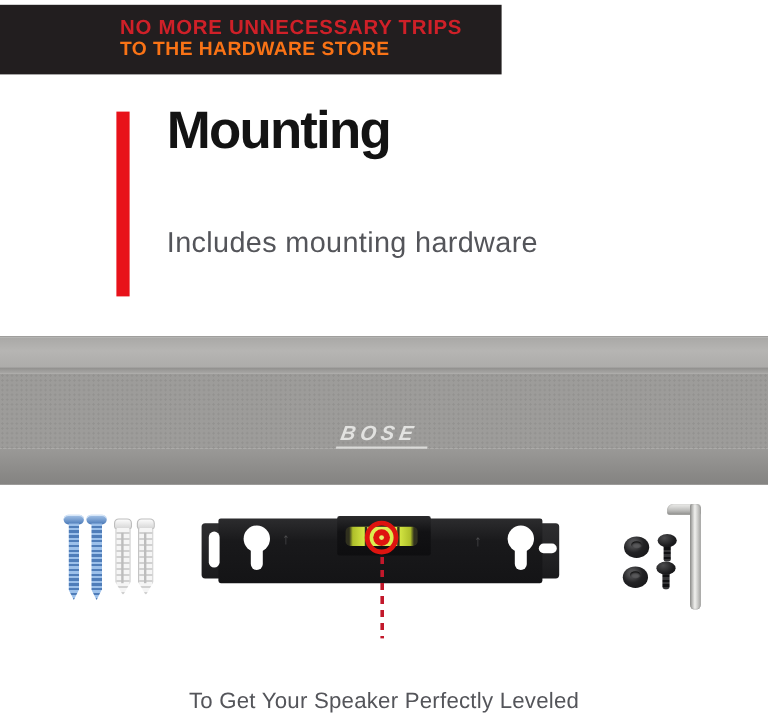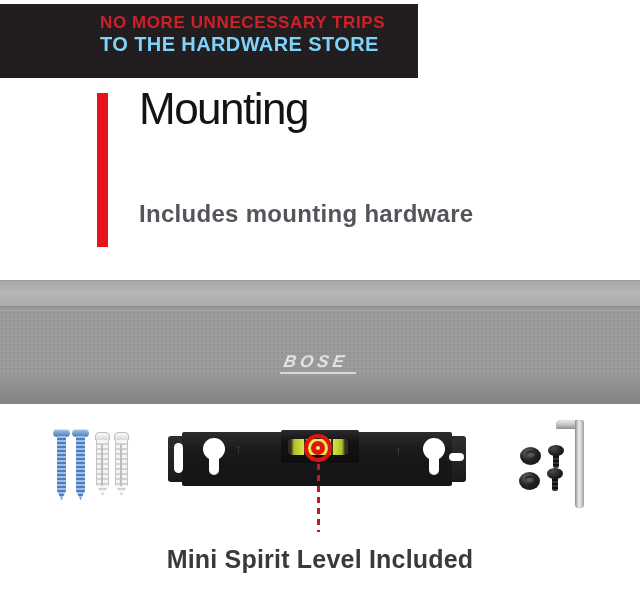--- a/index.html
+++ b/index.html
@@ -2,32 +2,32 @@
 <html><head>
 <meta charset="utf-8">
 <style>
   html,body{margin:0;padding:0;background:#ffffff;}
   .canvas{
     position:relative;width:640px;height:596px;background:#ffffff;
     font-family:"Liberation Sans", sans-serif;overflow:hidden;
   }
 
   
-  .banner{position:absolute;left:0;top:4px;width:418px;height:74px;background:#221e1f;}
+  .banner{position:absolute;left:0;top:4px;width:418px;height:58px;background:#221e1f;}
   .banner-line1{position:absolute;left:100px;top:9px;font-size:17px;font-weight:bold;
     letter-spacing:.6px;color:#cf2028;white-space:nowrap;}
-  .banner-line2{position:absolute;left:100px;top:29px;font-size:20px;font-weight:bold;
-    letter-spacing:.4px;color:#7dd3fc;white-space:nowrap;}
+  .banner-line2{position:absolute;left:100px;top:29px;font-size:16px;font-weight:bold;
+    letter-spacing:.4px;color:#f97316;white-space:nowrap;}
 
   
   .accent-bar{position:absolute;left:97px;top:93px;width:11px;height:154px;background:#e8121a;}
   .title{position:absolute;left:139px;top:84px;font-size:44px;line-height:49px;
-    font-weight:normal;color:#131313;letter-spacing:-1.5px;white-space:nowrap;text-align:right;}
-  .subtitle{position:absolute;left:139px;top:199px;font-size:24px;line-height:29px;
-    color:#54555a;letter-spacing:.3px;white-space:nowrap;font-weight:bold;}
+    font-weight:bold;color:#131313;letter-spacing:-1.5px;white-space:nowrap;text-align:right;}
+  .subtitle{position:absolute;left:139px;top:188px;font-size:24px;line-height:29px;
+    color:#54555a;letter-spacing:.3px;white-space:nowrap;}
 
   
   .soundbar{position:absolute;left:0;top:280px;width:640px;height:124px;}
   .sb-top{position:absolute;left:0;top:0;width:100%;height:26px;
     background:linear-gradient(180deg,#a9a8a6 0%,#b6b5b3 45%,#adacaa 100%);
     border-top:1px solid #9f9e9c;box-sizing:border-box;}
   .sb-groove{position:absolute;left:0;top:26px;width:100%;height:5px;
     background:linear-gradient(180deg,#8e8d8b,#a8a7a5);}
   .sb-grille{position:absolute;left:0;top:31px;width:100%;height:63px;
     background-color:#9d9c9a;
@@ -203,15 +203,15 @@
     <div class="mshaft"></div>
     <div class="mhead"></div>
   </div>
   <div class="mscrew ms2">
     <div class="mshaft"></div>
     <div class="mhead"></div>
   </div>
   <div class="allen-arm"></div>
   <div class="allen-shaft"></div>
 
-  <div class="callout-title">Mini Spirit Level Included</div>
+  <div class="callout-sub">To Get Your Speaker Perfectly Leveled</div>
 
 </div>
 
 </body></html>

